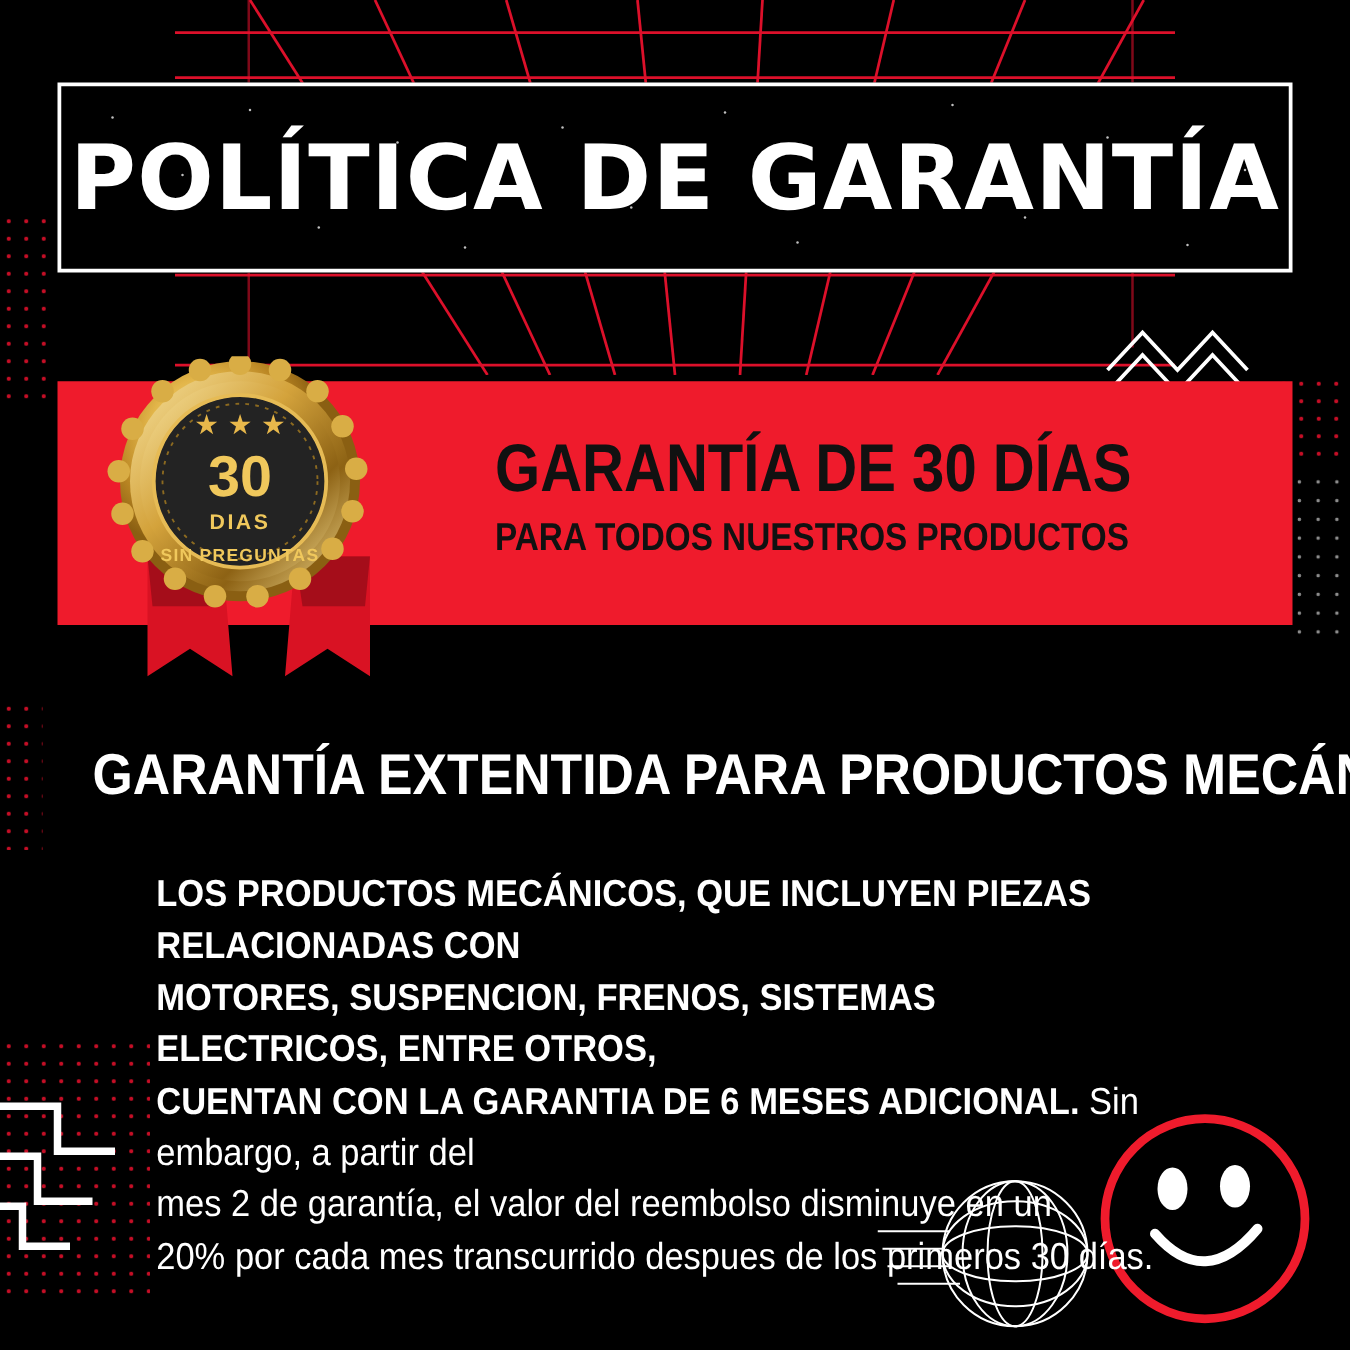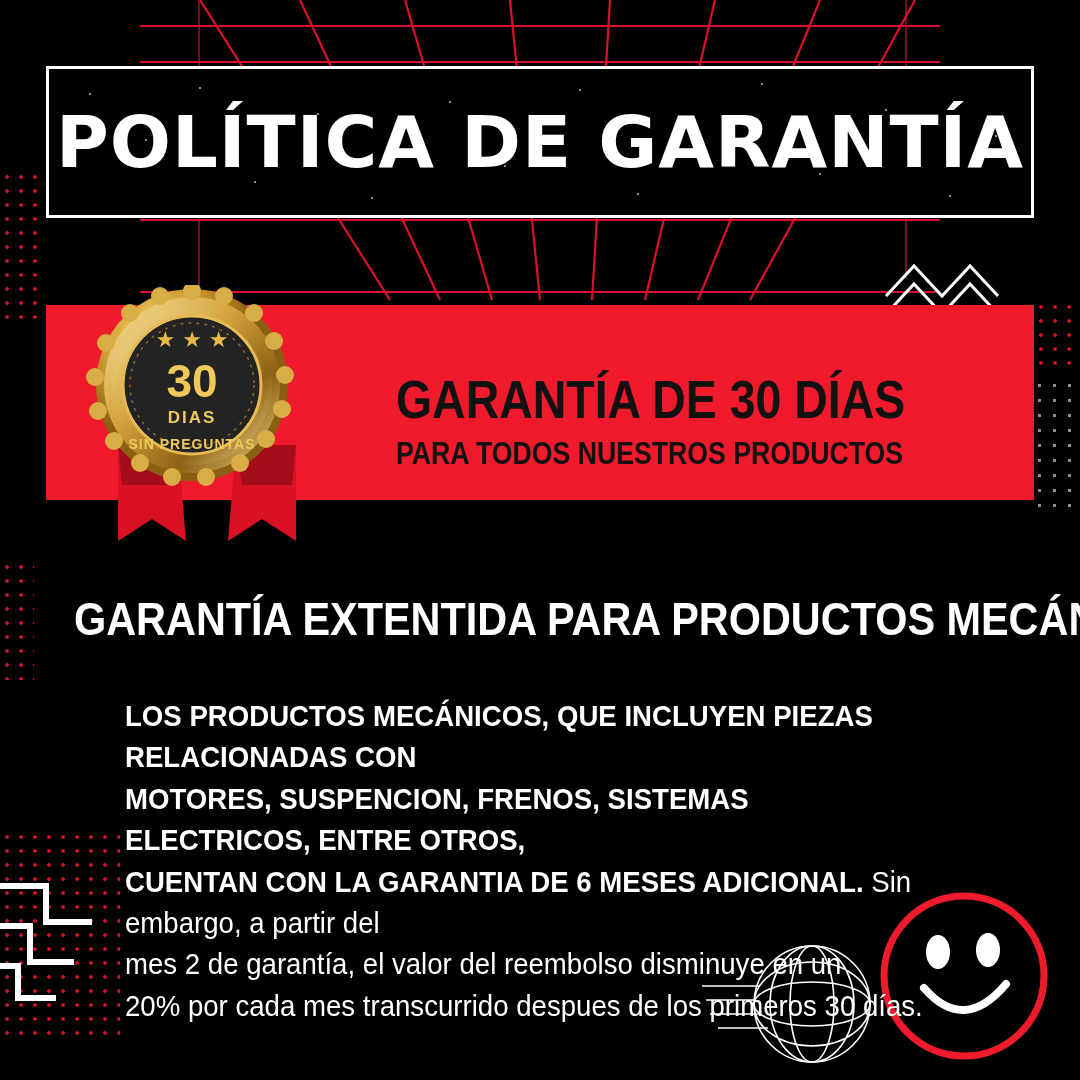--- a/index.html
+++ b/index.html
@@ -94,21 +94,20 @@
   .red-banner {
     position: absolute;
     left: 46px; top: 305px;
     width: 988px; height: 195px;
     background: #ef1b2c;
   }
   .banner-texts {
     position: absolute;
     left: 396px; top: 348px;
     width: 620px;
-    margin-top: 24px;
   }
   .banner-title {
     font-family: "Liberation Sans Narrow", "Liberation Sans", sans-serif;
     font-weight: 700;
     font-size: 54px;
     line-height: 1.0;
     color: #111;
     transform: scaleX(.86);
     transform-origin: left center;
     letter-spacing: 0px;

